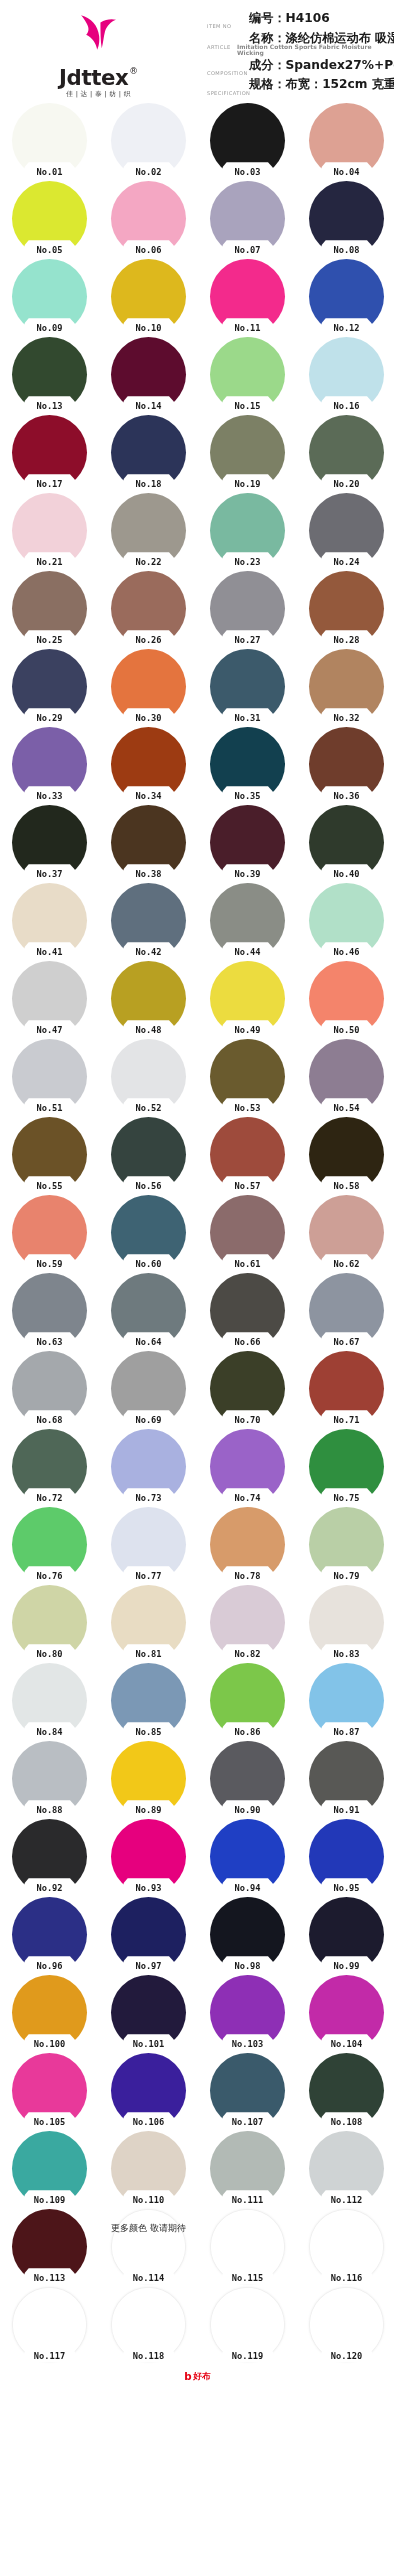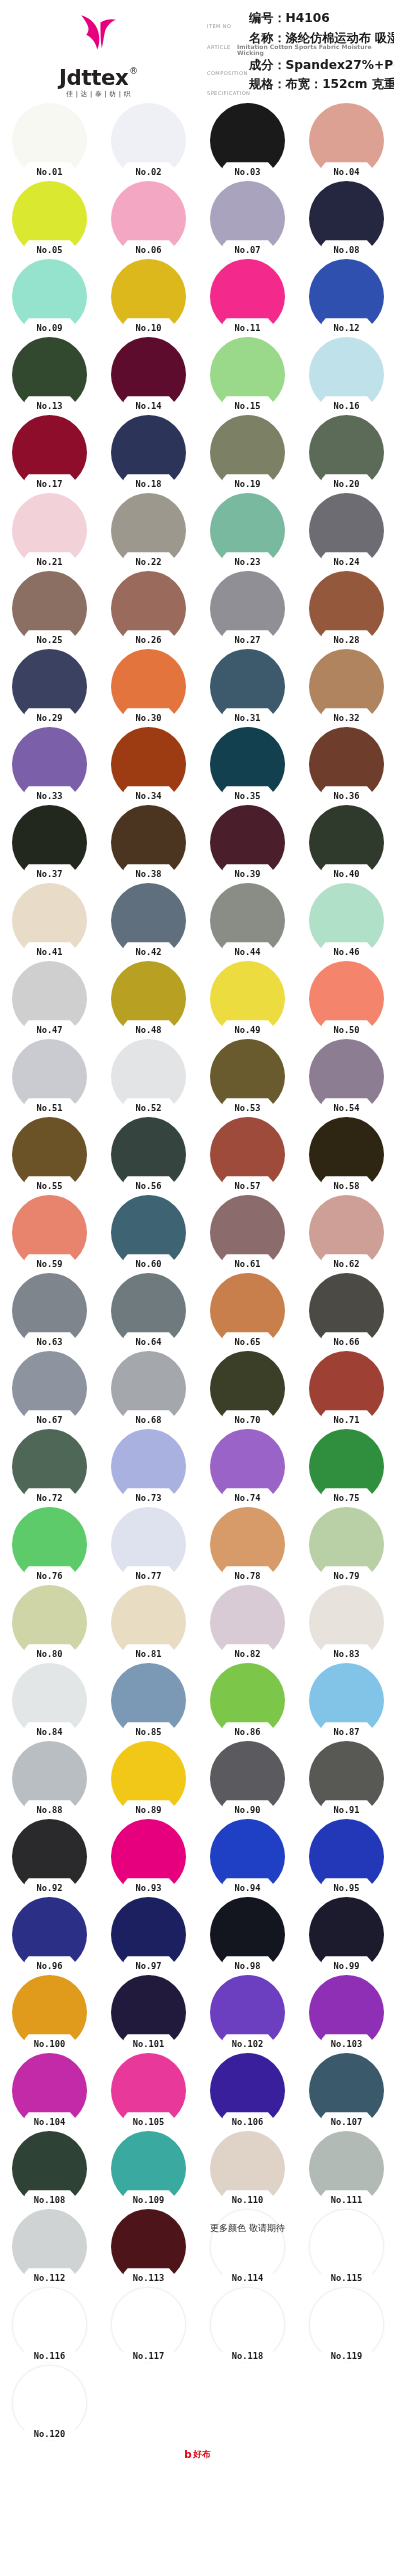--- a/index.html
+++ b/index.html
@@ -682,27 +682,20 @@
       </div>
       <div class="cell">
         <div class="swatch">
           <div class="disc" style="background: rgb(110, 122, 126);"></div>
           <div class="notch"></div>
           <div class="cap">No.64</div>
         </div>
       </div>
       <div class="cell">
         <div class="swatch">
-          <div class="disc" style="background: rgb(200, 127, 76);"></div>
-          <div class="notch"></div>
-          <div class="cap">No.65</div>
-        </div>
-      </div>
-      <div class="cell">
-        <div class="swatch">
           <div class="disc" style="background: rgb(76, 74, 69);"></div>
           <div class="notch"></div>
           <div class="cap">No.66</div>
         </div>
       </div>
       <div class="cell">
         <div class="swatch">
           <div class="disc" style="background: rgb(141, 148, 160);"></div>
           <div class="notch"></div>
           <div class="cap">No.67</div>
@@ -710,20 +703,27 @@
       </div>
       <div class="cell">
         <div class="swatch">
           <div class="disc" style="background: rgb(164, 168, 172);"></div>
           <div class="notch"></div>
           <div class="cap">No.68</div>
         </div>
       </div>
       <div class="cell">
         <div class="swatch">
+          <div class="disc" style="background: rgb(159, 159, 159);"></div>
+          <div class="notch"></div>
+          <div class="cap">No.69</div>
+        </div>
+      </div>
+      <div class="cell">
+        <div class="swatch">
           <div class="disc" style="background: rgb(59, 63, 40);"></div>
           <div class="notch"></div>
           <div class="cap">No.70</div>
         </div>
       </div>
       <div class="cell">
         <div class="swatch">
           <div class="disc" style="background: rgb(158, 64, 52);"></div>
           <div class="notch"></div>
           <div class="cap">No.71</div>
@@ -930,27 +930,20 @@
           <div class="disc" style="background: rgb(224, 154, 28);"></div>
           <div class="notch"></div>
           <div class="cap">No.100</div>
         </div>
       </div>
       <div class="cell">
         <div class="swatch">
           <div class="disc" style="background: rgb(34, 26, 60);"></div>
           <div class="notch"></div>
           <div class="cap">No.101</div>
-        </div>
-      </div>
-      <div class="cell">
-        <div class="swatch">
-          <div class="disc" style="background: rgb(107, 63, 192);"></div>
-          <div class="notch"></div>
-          <div class="cap">No.102</div>
         </div>
       </div>
       <div class="cell">
         <div class="swatch">
           <div class="disc" style="background: rgb(142, 47, 181);"></div>
           <div class="notch"></div>
           <div class="cap">No.103</div>
         </div>
       </div>
       <div class="cell">

